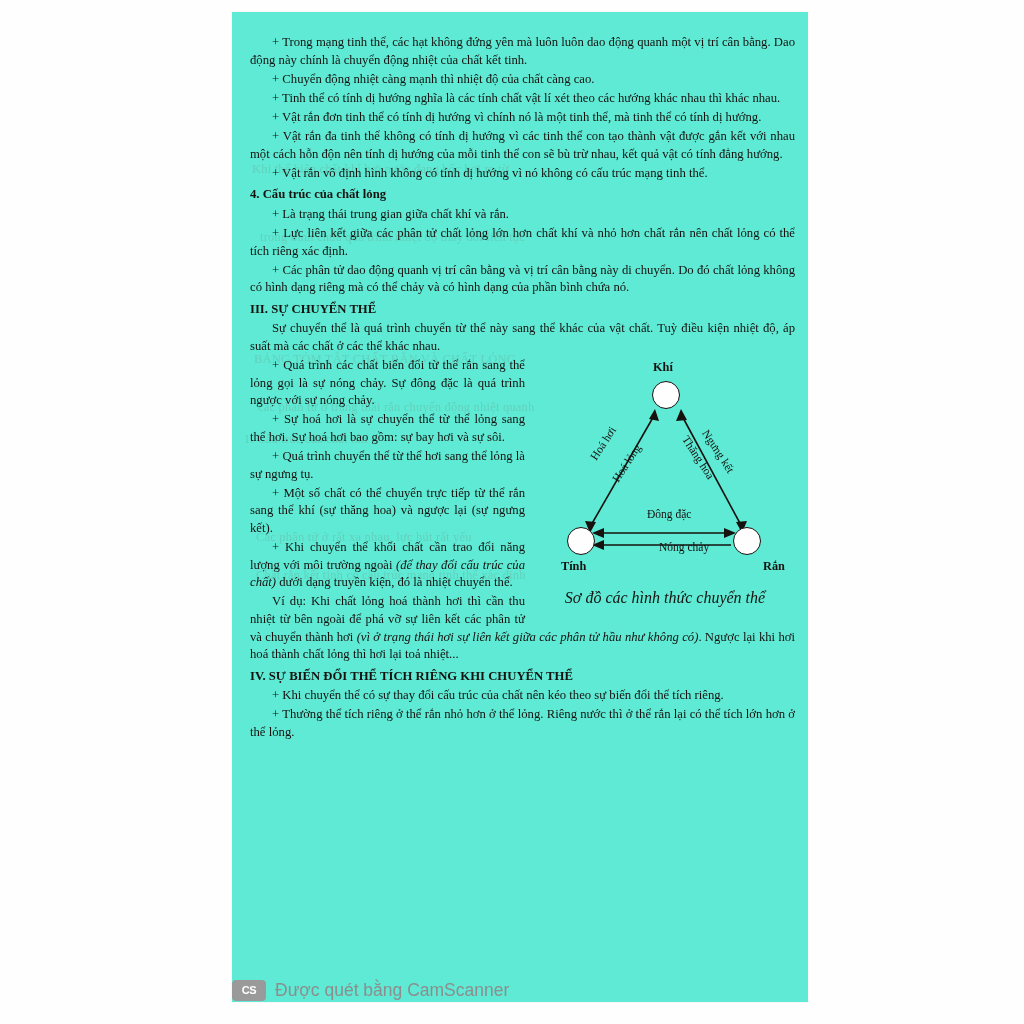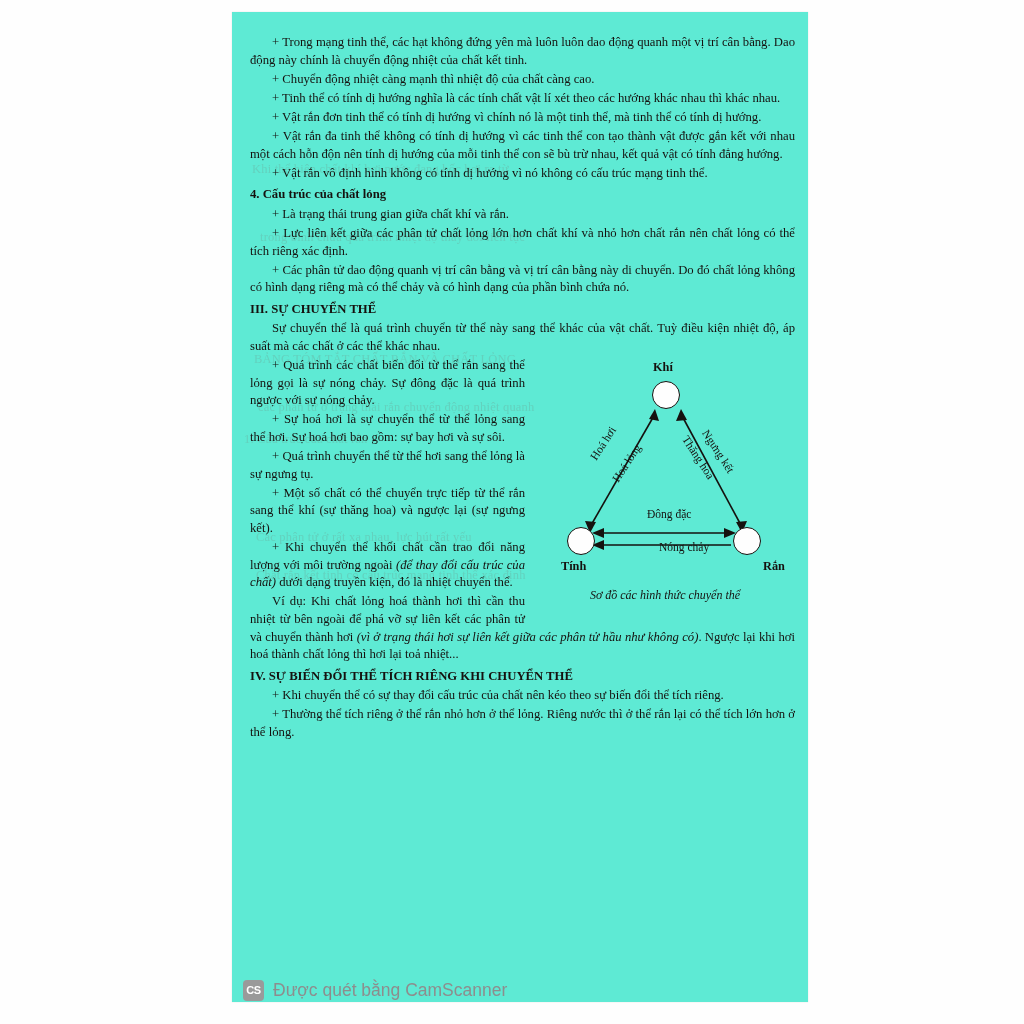--- a/index.html
+++ b/index.html
@@ -118,21 +118,21 @@
   }
   .elabel-dongdac { left: 112px; top: 148px; }
   .elabel-nongchay { left: 108px; top: 181px; margin-left: 16px; }
   .caption {
     position: absolute;
     left: 0;
     top: 228px;
     width: 260px;
     text-align: center;
     font-style: italic;
-    font-size: 12px;
+    font-size: 16px;
     color: #15120f;
   }
   .ghost {
     position: absolute;
     color: rgba(120,110,100,0.20);
     font-size: 12.5px;
     font-family: "Liberation Serif", serif;
     white-space: nowrap;
     pointer-events: none;
     letter-spacing: 0.2px;
@@ -143,33 +143,32 @@
     top: 968px;
     width: 576px;
     height: 44px;
     display: flex;
     align-items: center;
     gap: 9px;
     padding-left: 0px;
     box-sizing: border-box;
   }
   .cs-badge {
-    width: 21px;
+    width: 34px;
     height: 21px;
     border-radius: 4px;
     background: #9a9a9a;
     color: #ffffff;
     font-family: "Liberation Sans", sans-serif;
     font-size: 11px;
     font-weight: bold;
     display: flex;
     align-items: center;
     justify-content: center;
     letter-spacing: -0.5px;
-    margin-left: 11px;
   }
   .cs-text {
     font-family: "Liberation Sans", sans-serif;
     font-size: 17.5px;
     color: #8d8d8d;
   }
 </style>
 </head>
 <body>
 

